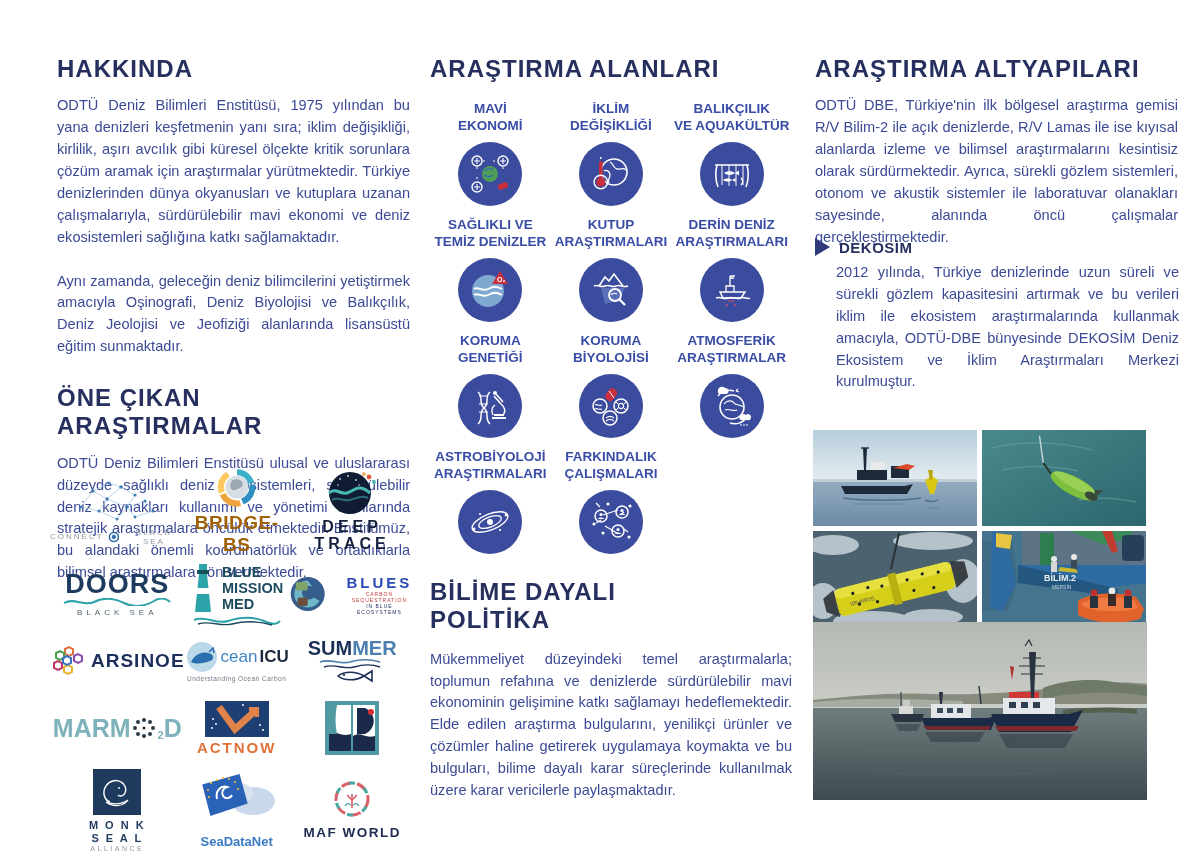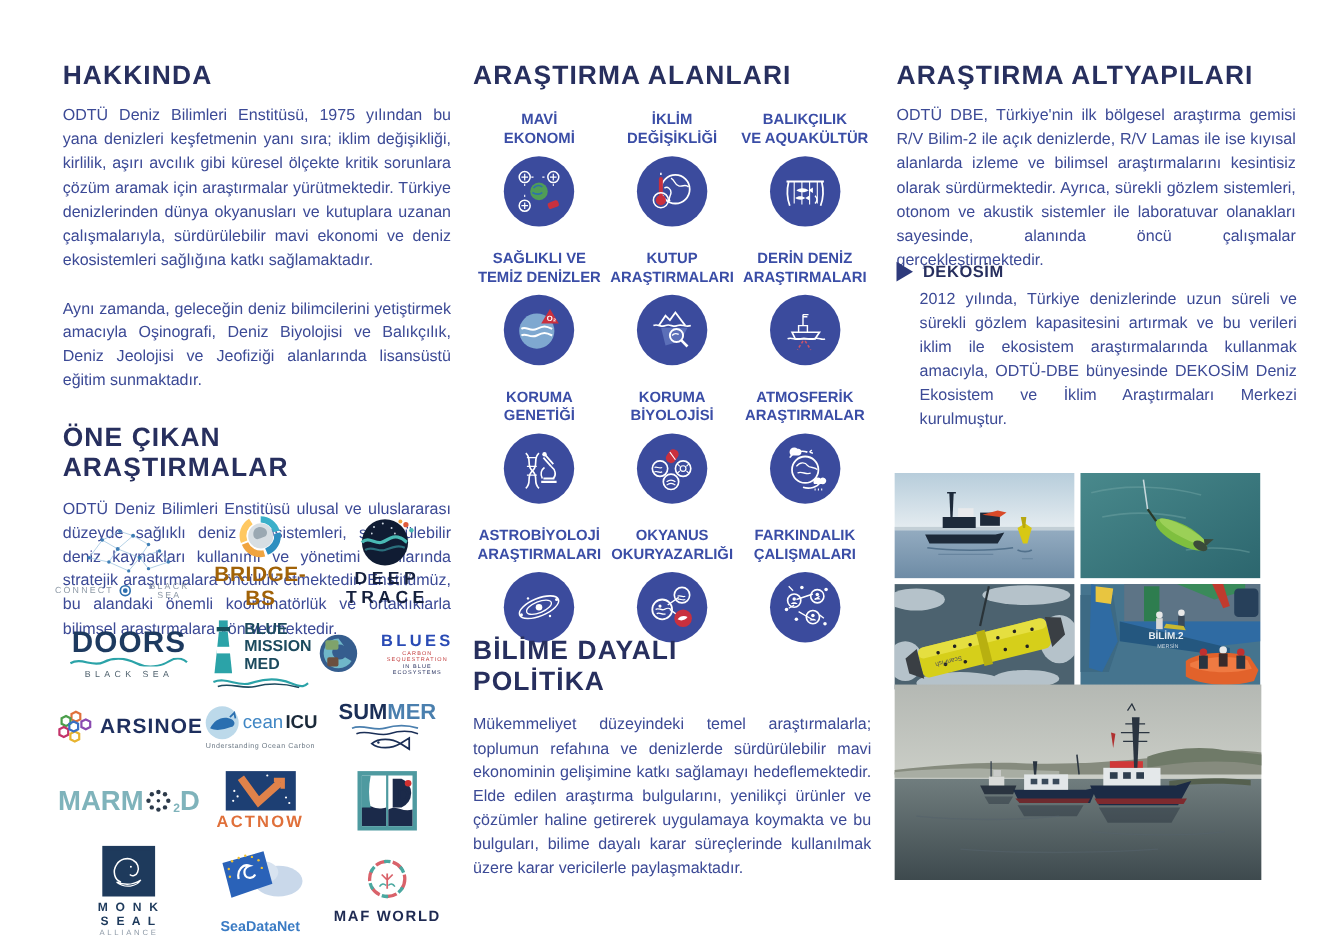--- a/index.html
+++ b/index.html
@@ -4,21 +4,21 @@
 <style>
   html,body{margin:0;padding:0;background:#ffffff;}
   .page{position:relative;width:1200px;height:860px;background:#ffffff;overflow:hidden;
         font-family:"Liberation Sans", sans-serif;}
   .col{position:absolute;top:0;}
   h1.sec{font-size:24px;font-weight:bold;letter-spacing:1px;color:#272f5e;margin:0;
          white-space:pre-line;line-height:1.18;}
   p.body{font-size:14.6px;line-height:1.5;color:#3c4a96;text-align:justify;margin:0;}
   
   .area-grid{position:absolute;left:430px;top:98px;width:362px;display:grid;
-             grid-template-columns:repeat(3,1fr);row-gap:18px;}
+             grid-template-columns:repeat(3,1fr);row-gap:8px;}
   .area-cell{display:flex;flex-direction:column;align-items:center;}
   .area-label{min-height:36px;display:flex;align-items:flex-end;justify-content:center;
               text-align:center;font-size:13.5px;font-weight:bold;color:#3a4da6;
               line-height:1.22;white-space:pre-line;}
   .area-circle{width:64px;height:64px;border-radius:50%;background:#3b4b9d;margin-top:8px;
                display:flex;align-items:center;justify-content:center;}
   
   .logo-grid{position:absolute;left:50px;top:466px;width:360px;display:grid;
              grid-template-columns:repeat(3,1fr);grid-template-rows:90px 76px 58px 76px 88px;}
   .logo-cell{display:flex;flex-direction:column;align-items:center;justify-content:center;text-align:center;}
@@ -454,36 +454,20 @@
           <ellipse cx="23" cy="23" rx="12" ry="5" fill="none" stroke="#ffffff" stroke-width="1.2" transform="rotate(-22 23 23)"></ellipse>
           <circle cx="23" cy="23" r="3" fill="#ffffff"></circle>
           <circle cx="7" cy="30" r="1.4" fill="#ffffff"></circle>
             <circle cx="39" cy="16" r="1.4" fill="#ffffff"></circle>
           <circle cx="33" cy="31" r="1.1" fill="#ffffff"></circle>
             <circle cx="13" cy="15" r="1.1" fill="#ffffff"></circle>
         </svg>
       </div>
     </div>
 
-    <div class="area-cell">
-      <div class="area-label">OKYANUS
-OKURYAZARLIĞI</div>
-      <div class="area-circle">
-        <svg width="44" height="44" viewBox="0 0 44 44">
-          <path d="M18 20L28 13M20 24l8 6" stroke="#ffffff" stroke-width="1.3"></path>
-          <circle cx="13" cy="24" r="9" fill="none" stroke="#ffffff" stroke-width="1.6"></circle>
-          <path d="M7 24c2.5-2 5 1.5 8 0s4-1.5 6 0M8 28c2.5-2 5 1.5 8 0" stroke="#ffffff" stroke-width="1.2" fill="none"></path>
-          <circle cx="11" cy="21" r="1.4" fill="#ffffff"></circle>
-          <circle cx="31" cy="11" r="7" fill="none" stroke="#ffffff" stroke-width="1.5"></circle>
-          <path d="M27 12c2-1.5 4 1.5 7 0m-7 3c2-1.5 4 1.5 7 0" stroke="#ffffff" stroke-width="1.1" fill="none"></path>
-          <circle cx="32" cy="32" r="8" fill="#c9303e"></circle>
-          <path d="M27 33c2-3 6-4 9-2c-2 3-6 4-9 2z" fill="#ffffff"></path>
-        </svg>
-      </div>
-    </div>
 
     <div class="area-cell">
       <div class="area-label">FARKINDALIK
 ÇALIŞMALARI</div>
       <div class="area-circle">
         <svg width="44" height="44" viewBox="0 0 44 44">
           <path d="M14 15L29 10M12 20l-5 3m9 3l12 7m3-18l4-3m-24-5l-4-4m28 26l4 3" stroke="#ffffff" stroke-width="1.2"></path>
           <g fill="none" stroke="#ffffff" stroke-width="1.5">
             <circle cx="12" cy="16" r="6"></circle>
               <circle cx="33" cy="12" r="6"></circle>

